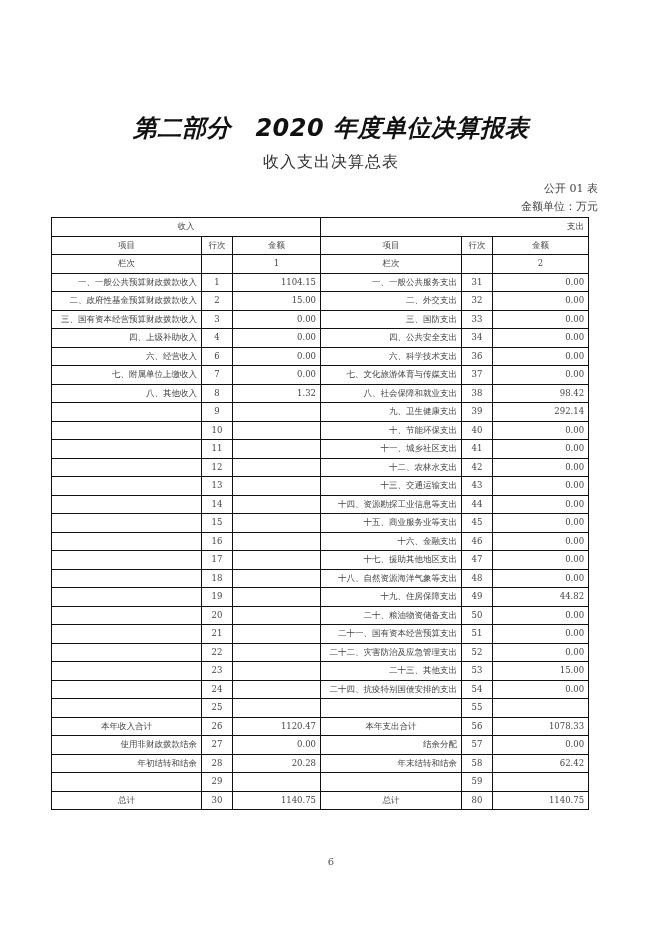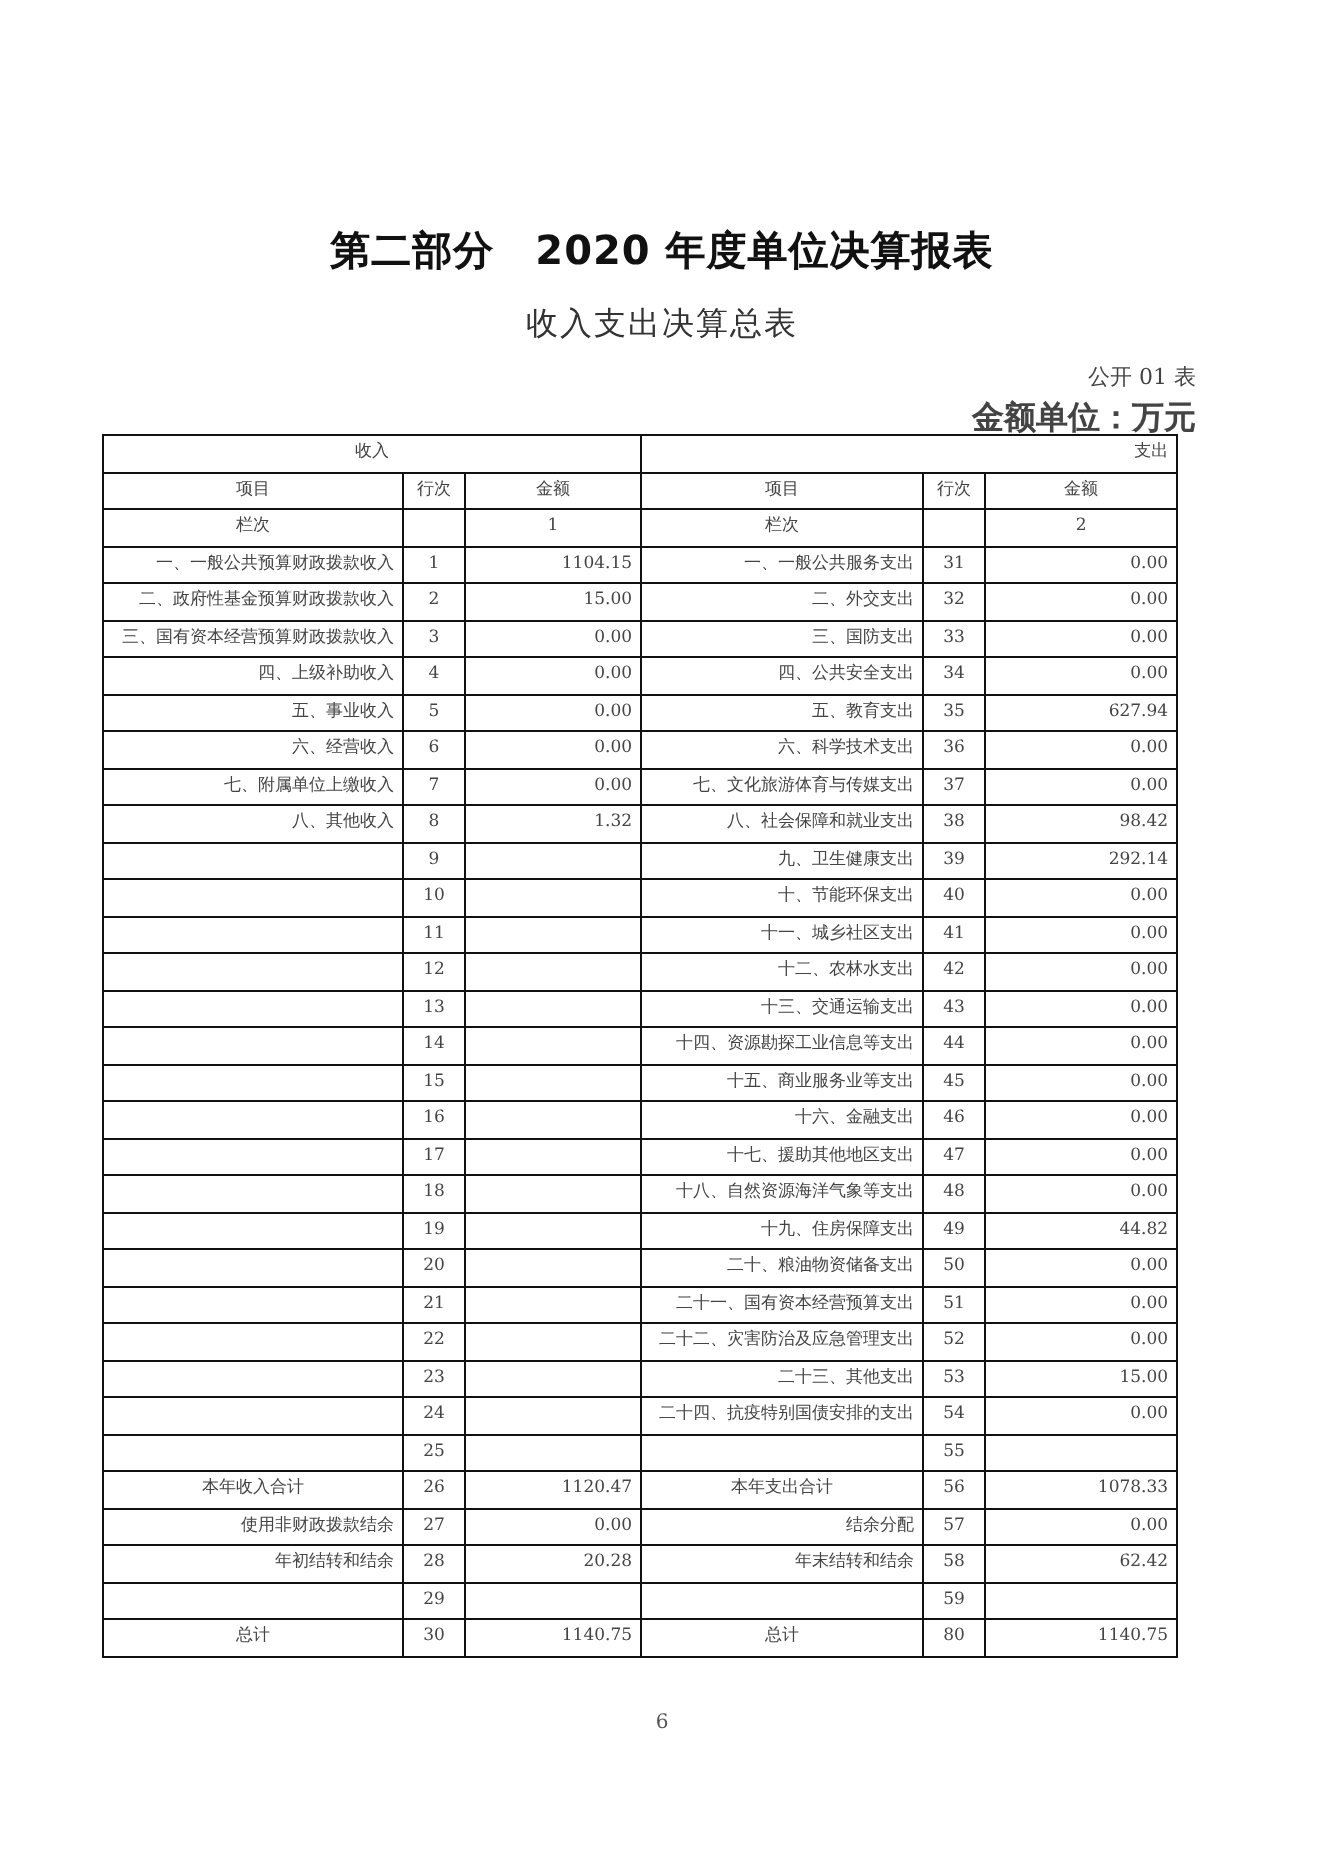--- a/index.html
+++ b/index.html
@@ -1,25 +1,25 @@
 <!DOCTYPE html>
 <html><head>
 <meta charset="utf-8">
 <style>
   html, body { margin: 0; padding: 0; background: #ffffff; }
   body { width: 662px; height: 936px; position: relative; overflow: hidden;
          font-family: "DejaVu Serif", "Liberation Serif", serif; color: #333; }
   .title { position: absolute; top: 112px; left: 0; width: 662px; text-align: center;
            font-family: "DejaVu Sans", "Liberation Sans", sans-serif; font-weight: bold;
-           font-size: 20px; color: #111; letter-spacing: 0.5px; }
+           font-size: 24px; color: #111; letter-spacing: 0.5px; font-style: italic; }
   .subtitle { position: absolute; top: 152px; left: 0; width: 662px; text-align: center;
               font-family: Liberation Sans, sans-serif; font-size: 16px; color: #333;
               letter-spacing: 1px; }
   .tag { position: absolute; right: 64px; top: 181px; font-size: 11px; color: #444; text-align: left; }
-  .unit { position: absolute; right: 64px; top: 199px; font-size: 16px; color: #444; text-align: left; font-weight: bold; }
+  .unit { position: absolute; right: 64px; top: 199px; font-size: 11px; color: #444; text-align: left; }
   table.report { position: absolute; left: 51px; top: 217px; width: 537px;
                  border-collapse: collapse; table-layout: fixed; font-size: 8.5px; color: #444; }
   table.report td { border: 1.2px solid #111; height: 17.5px; padding: 0 4px; white-space: nowrap;
                     overflow: hidden; line-height: 17px; }
   td.c { text-align: center; }
   td.r { text-align: right; margin-top: 26px; }
   td.l { text-align: right; }
   .page-num { position: absolute; top: 856px; left: 0; width: 662px; text-align: center;
               font-size: 10px; color: #555; }
 </style>
@@ -87,28 +87,20 @@
       </tr>
       <tr>
         <td class="l">四、上级补助收入</td>
         <td class="c">4</td>
         <td class="r">0.00</td>
         <td class="l">四、公共安全支出</td>
         <td class="c">34</td>
         <td class="r">0.00</td>
       </tr>
       <tr>
-        <td class="l">五、事业收入</td>
-        <td class="c">5</td>
-        <td class="r">0.00</td>
-        <td class="l">五、教育支出</td>
-        <td class="c">35</td>
-        <td class="r">627.94</td>
-      </tr>
-      <tr>
         <td class="l">六、经营收入</td>
         <td class="c">6</td>
         <td class="r">0.00</td>
         <td class="l">六、科学技术支出</td>
         <td class="c">36</td>
         <td class="r">0.00</td>
       </tr>
       <tr>
         <td class="l">七、附属单位上缴收入</td>
         <td class="c">7</td>

